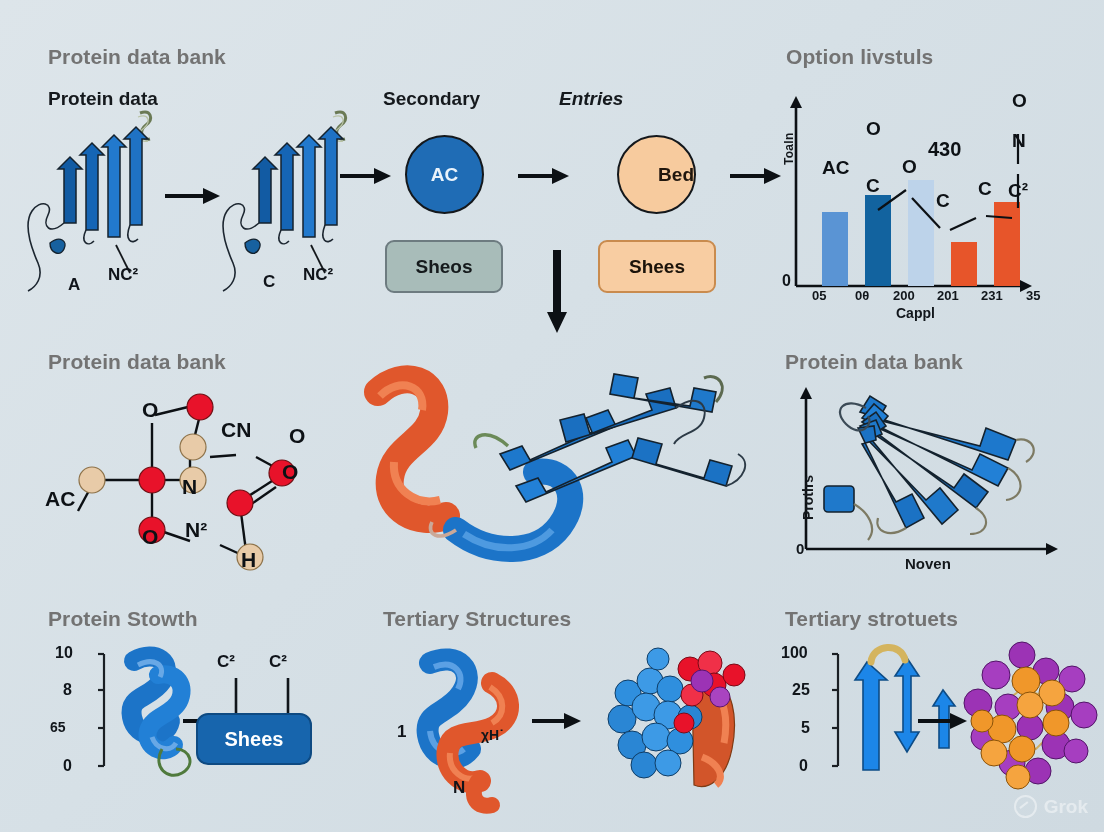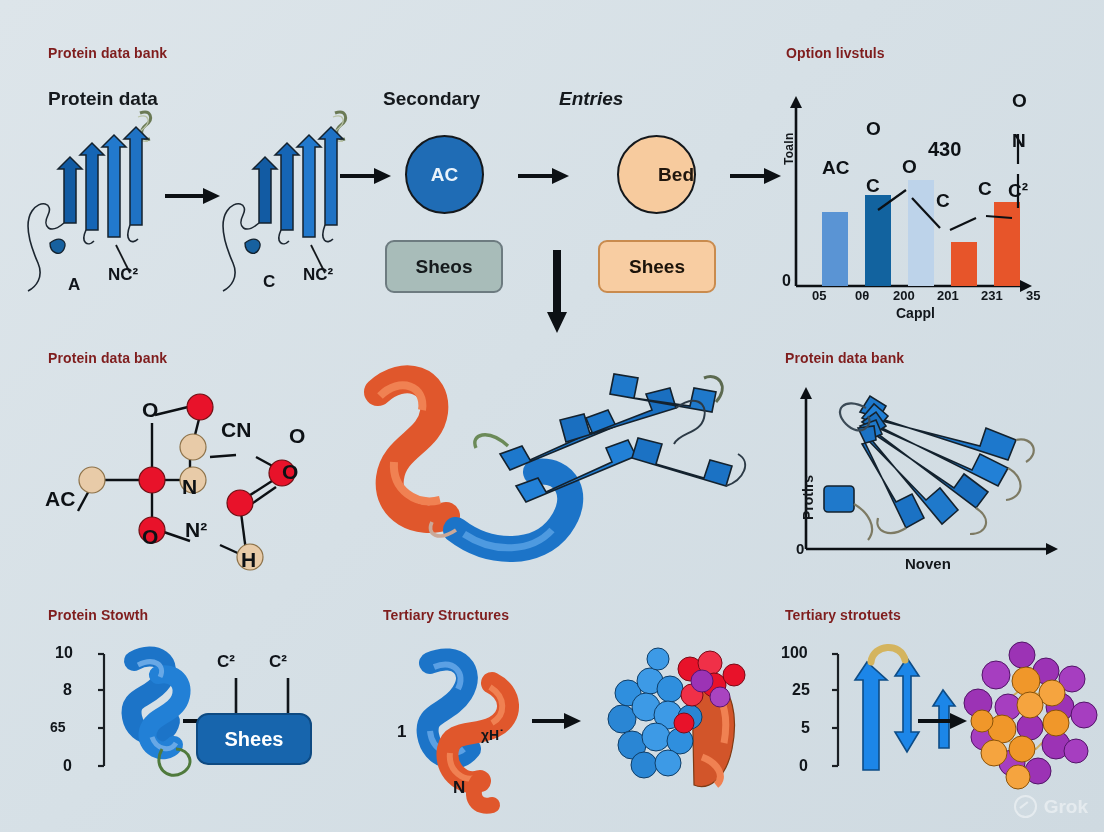--- a/index.html
+++ b/index.html
@@ -4,21 +4,21 @@
 <style>
   html,body{margin:0;padding:0;}
   body{
     width:1104px;height:832px;overflow:hidden;
     background:linear-gradient(135deg,#dde5ea 0%,#d6e0e6 45%,#cfdae1 100%);
     font-family:"Liberation Sans",sans-serif;
     color:#14181c;position:relative;
   }
   .stage{position:absolute;inset:0;}
   .abs{position:absolute;}
-  .ttl{font-size:14px;font-weight:600;letter-spacing:.1px;color:#7f1d1d;white-space:nowrap;}
+  .ttl{font-size:21px;font-weight:600;letter-spacing:.1px;color:#737373;white-space:nowrap;}
   .sub{font-size:19px;font-weight:600;color:#15191d;white-space:nowrap;}
   .lbl{font-size:17px;font-weight:600;color:#10141a;white-space:nowrap;}
   .lbl-sm{font-size:14px;font-weight:600;color:#11161b;white-space:nowrap;}
   .axnum{font-size:13px;font-weight:600;color:#11161b;}
   .molx{font-size:19px;font-weight:600;color:#0d1115;}
 
   
   .circ{border-radius:50%;display:flex;align-items:center;justify-content:center;
         font-size:19px;font-weight:600;border:2px solid #14181c;box-sizing:border-box;}
   .circ-ac{background:#1f6cb5;color:#eaf3fb;}

